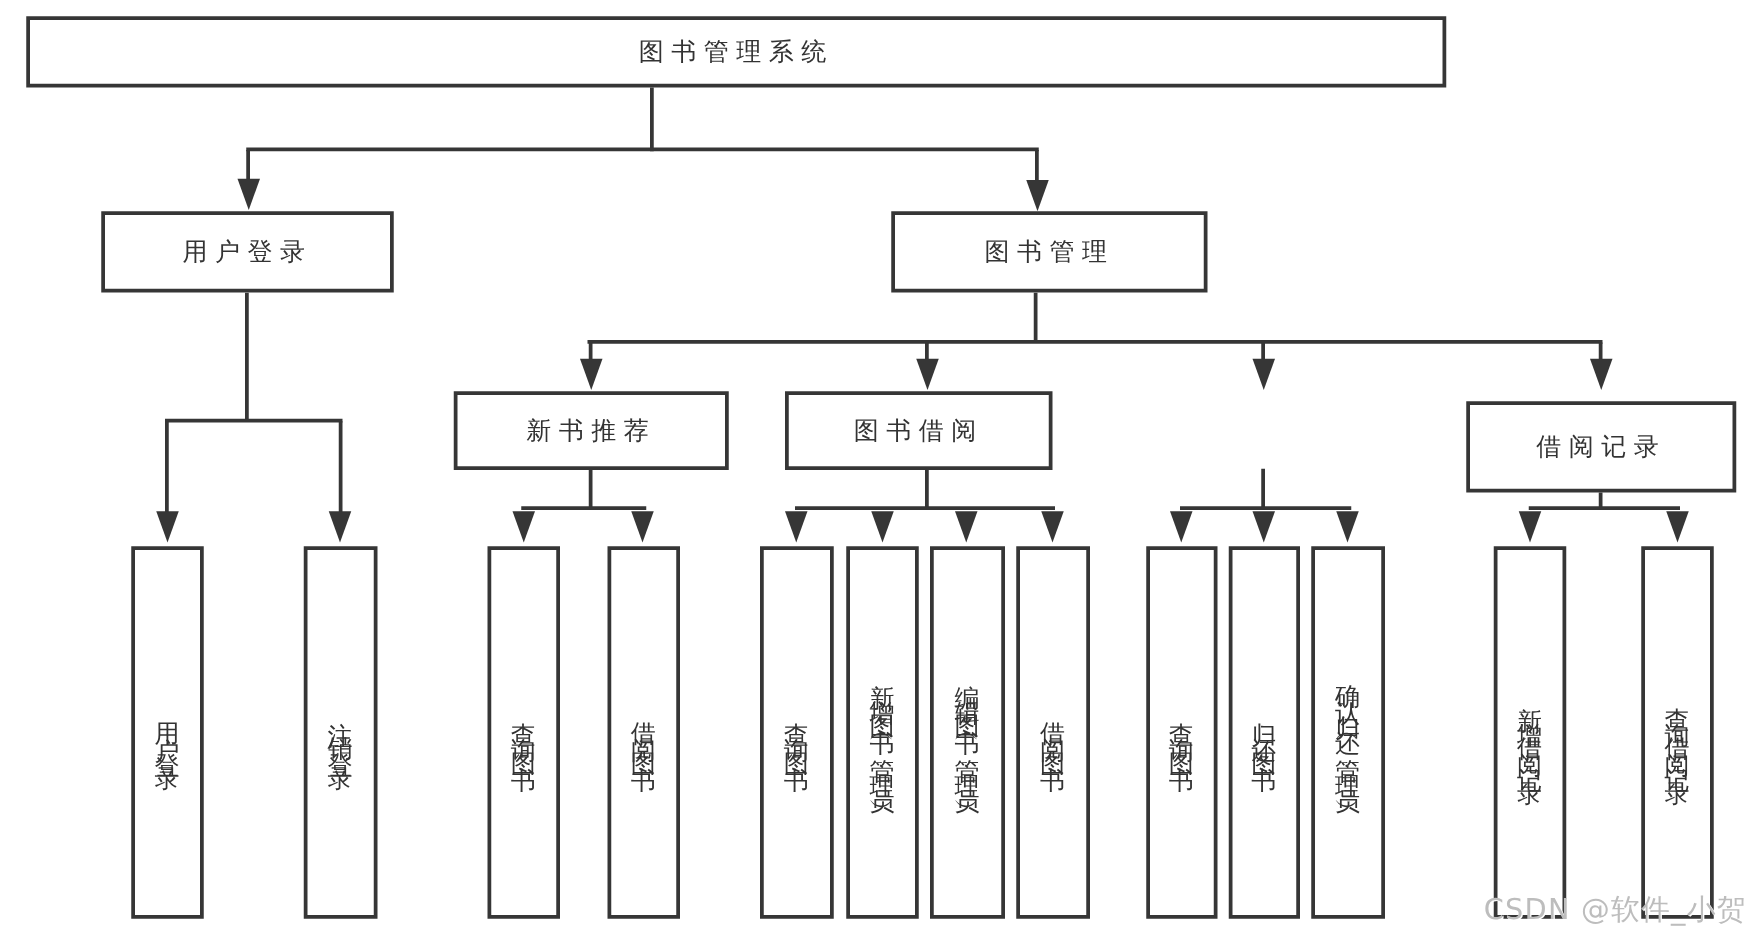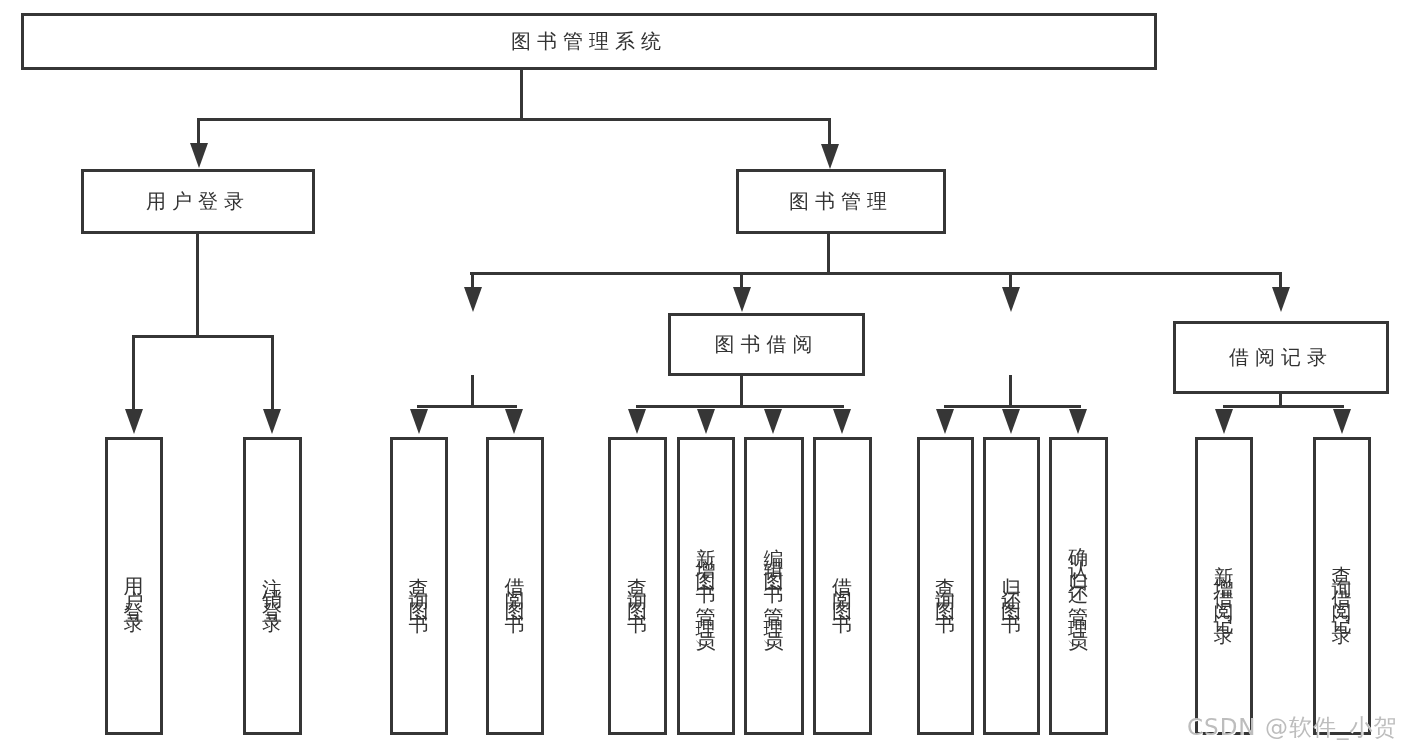--- a/index.html
+++ b/index.html
@@ -31,23 +31,24 @@
   }
 </style>
 </head>
 <body>
 
 <div class="canvas">
 
   <div class="box" style="left:21px;top:13px;width:1136px;height:57px">图书管理系统</div>
 
   <div class="box" style="left:81px;top:169px;width:234px;height:65px">用户登录</div>
-  <div class="box" style="left:736px;top:169px;width:210px;height:65px">图书管理</div>
+  <div class="box" style="left:713px;top:169px;width:253px;height:65px">图书管理</div>
 
-  <div class="box" style="left:668px;top:313px;width:197px;height:63px">图书借阅</div>
+  <div class="box" style="left:363px;top:313px;width:220px;height:63px">新书推荐</div>
+  <div class="box" style="left:628px;top:313px;width:214px;height:63px">图书借阅</div>
   <div class="box" style="left:1173px;top:321px;width:216px;height:73px">借阅记录</div>
 
   <div class="box vbox" style="left:105px;top:437px;width:58px;height:298px">用户登录</div>
   <div class="box vbox" style="left:243px;top:437px;width:59px;height:298px">注销登录</div>
 
   <div class="box vbox" style="left:390px;top:437px;width:58px;height:298px">查询图书</div>
   <div class="box vbox" style="left:486px;top:437px;width:58px;height:298px">借阅图书</div>
 
   <div class="box vbox" style="left:608px;top:437px;width:59px;height:298px">查询图书</div>
   <div class="box vbox" style="left:677px;top:437px;width:58px;height:298px">新增图书（管理员）</div>

